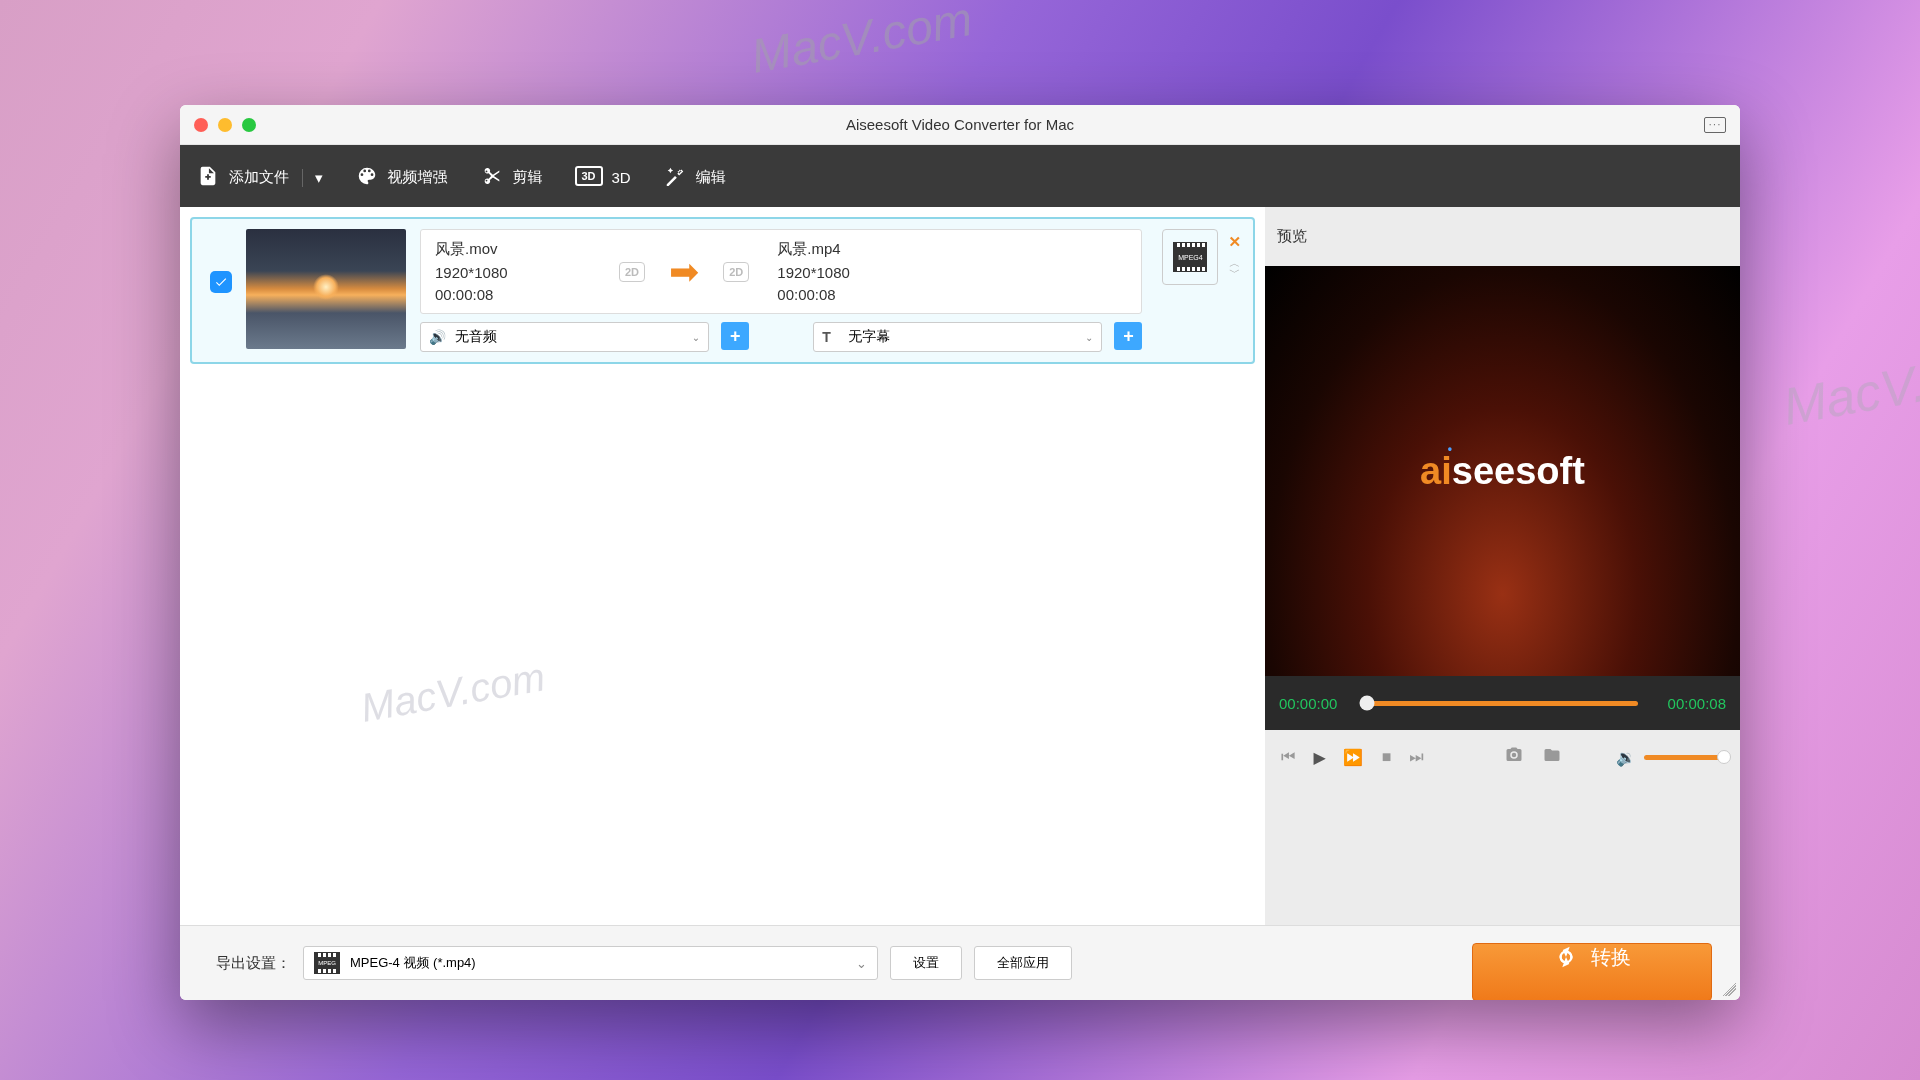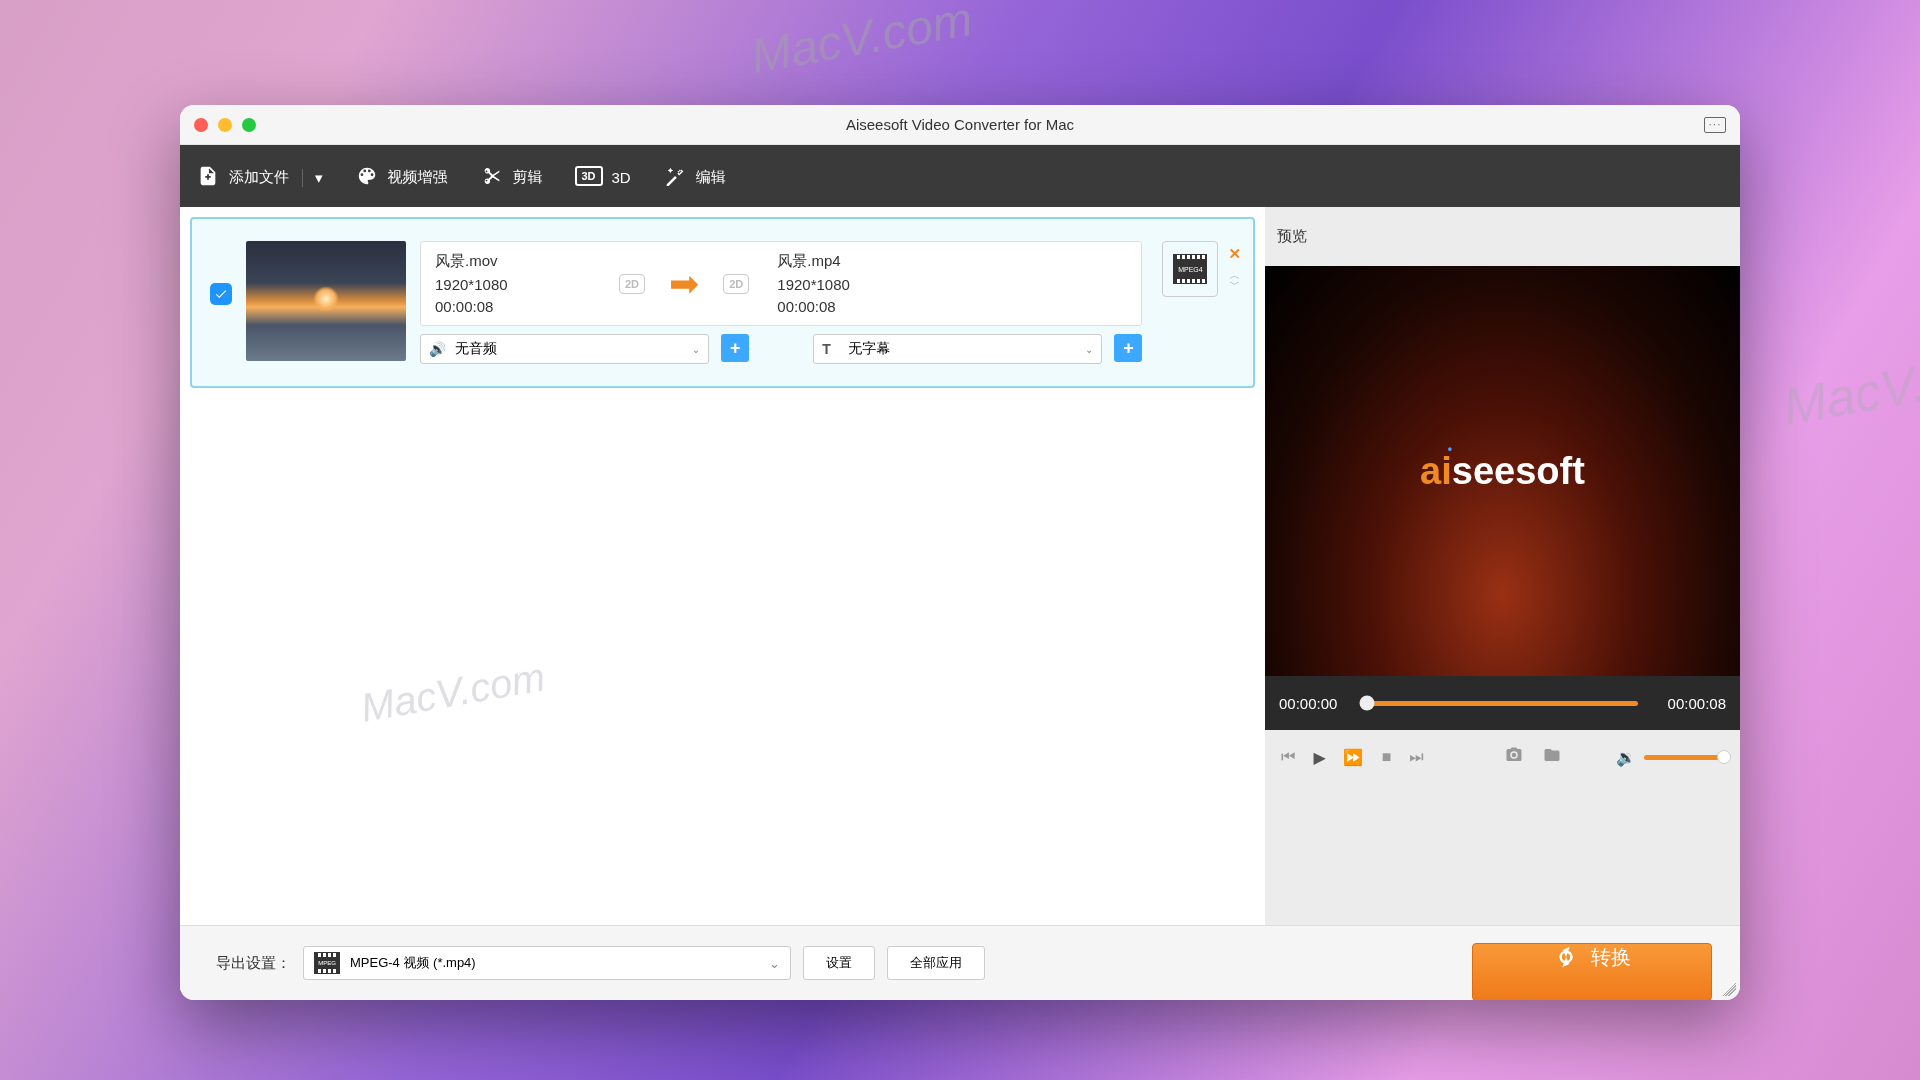--- a/index.html
+++ b/index.html
@@ -25,21 +25,21 @@
 .wm1 { top: 10px; left: 750px; font-size: 48px; color: rgba(160,160,170,0.55); }
 .wm2 { top: 360px; right: -60px; font-size: 52px; color: rgba(170,170,180,0.4); z-index: 30; }
 .wm3 { top: 670px; left: 360px; font-size: 40px; color: rgba(200,200,210,0.6); z-index: 30; }
 .window {
   position: absolute;
   left: 180px;
   top: 105px;
   width: 1560px;
   height: 895px;
   background: #fff;
-  border-radius: 14px;
+  border-radius: 6px;
   box-shadow: 0 25px 70px rgba(0,0,0,0.4);
   overflow: hidden;
   display: flex;
   flex-direction: column;
 }
 .titlebar {
   height: 40px;
   display: flex;
   align-items: center;
   padding: 0 14px;
@@ -101,21 +101,21 @@
 }
 .list-area {
   flex: 1;
   padding: 10px;
   background: #fff;
 }
 .item-card {
   border: 2px solid #8dd6e8;
   background: #f0fbfe;
   border-radius: 4px;
-  padding: 22px 12px;
+  padding: 10px 12px;
   display: flex;
   align-items: flex-start;
   gap: 14px;
 }
 .chk { margin-top: 42px; margin-left: 6px; }
 .chkbox {
   width: 22px; height: 22px;
   background: #1f94ff;
   border-radius: 5px;
   display: flex;
@@ -257,21 +257,21 @@
   position:absolute;
   margin-left:-4px; margin-top:-8px;
 }
 .time-row {
   background: #2a2a2a;
   height: 54px;
   display: flex;
   align-items: center;
   padding: 0 14px;
   gap: 30px;
-  color: #ffffff;
+  color: #22c55e;
   font-size: 15px;
 }
 .timeline {
   flex: 1;
   height: 5px;
   background: #f08a24;
   border-radius: 3px;
   position: relative;
 }
 .timeline .knob {
@@ -309,21 +309,21 @@
 .flabel { font-size: 15px; color: #333; width: 85px; text-align: right; }
 .fdd {
   background: #fff;
   border: 1px solid #ccc;
   border-radius: 3px;
   height: 34px;
   display: flex;
   align-items: center;
   padding: 0 10px;
   gap: 10px;
-  width: 488px;
+  width: 575px;
 }
 .fdd .ddtxt { flex: 1; }
 .fdd .ddarr { color: #888; }
 .fbtn {
   background: #fff;
   border: 1px solid #ccc;
   border-radius: 3px;
   height: 34px;
   padding: 0 22px;
   display: flex;

